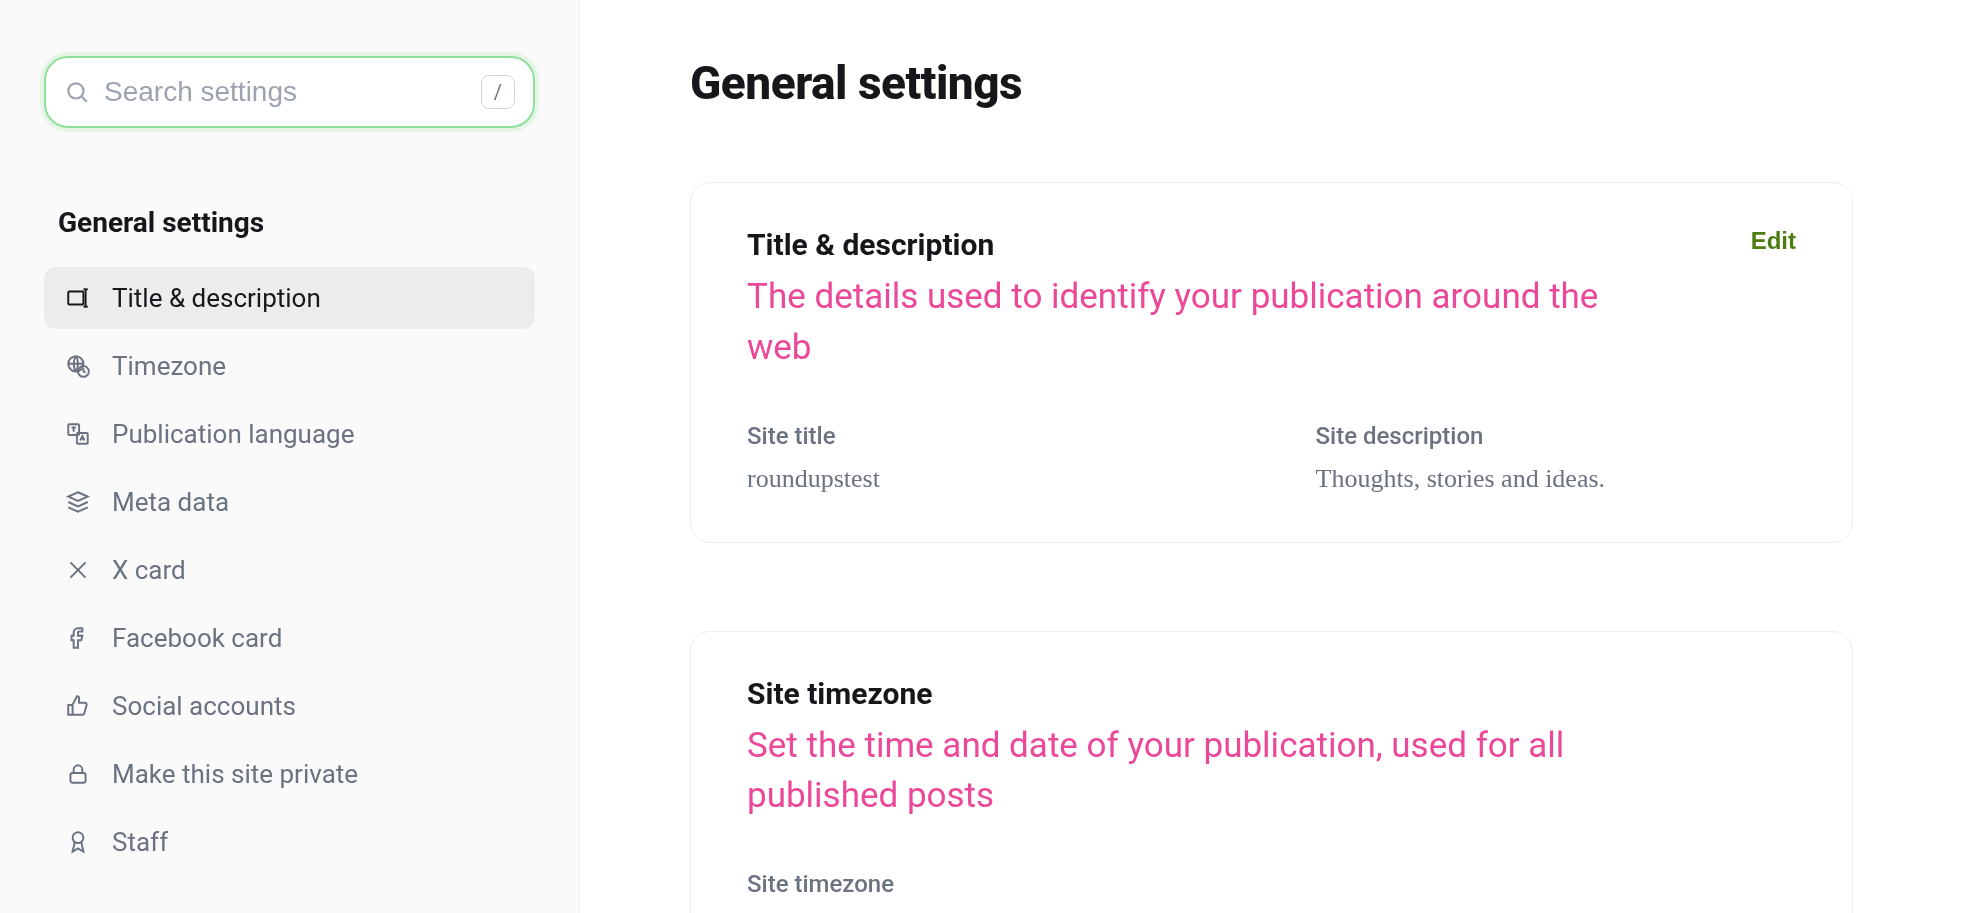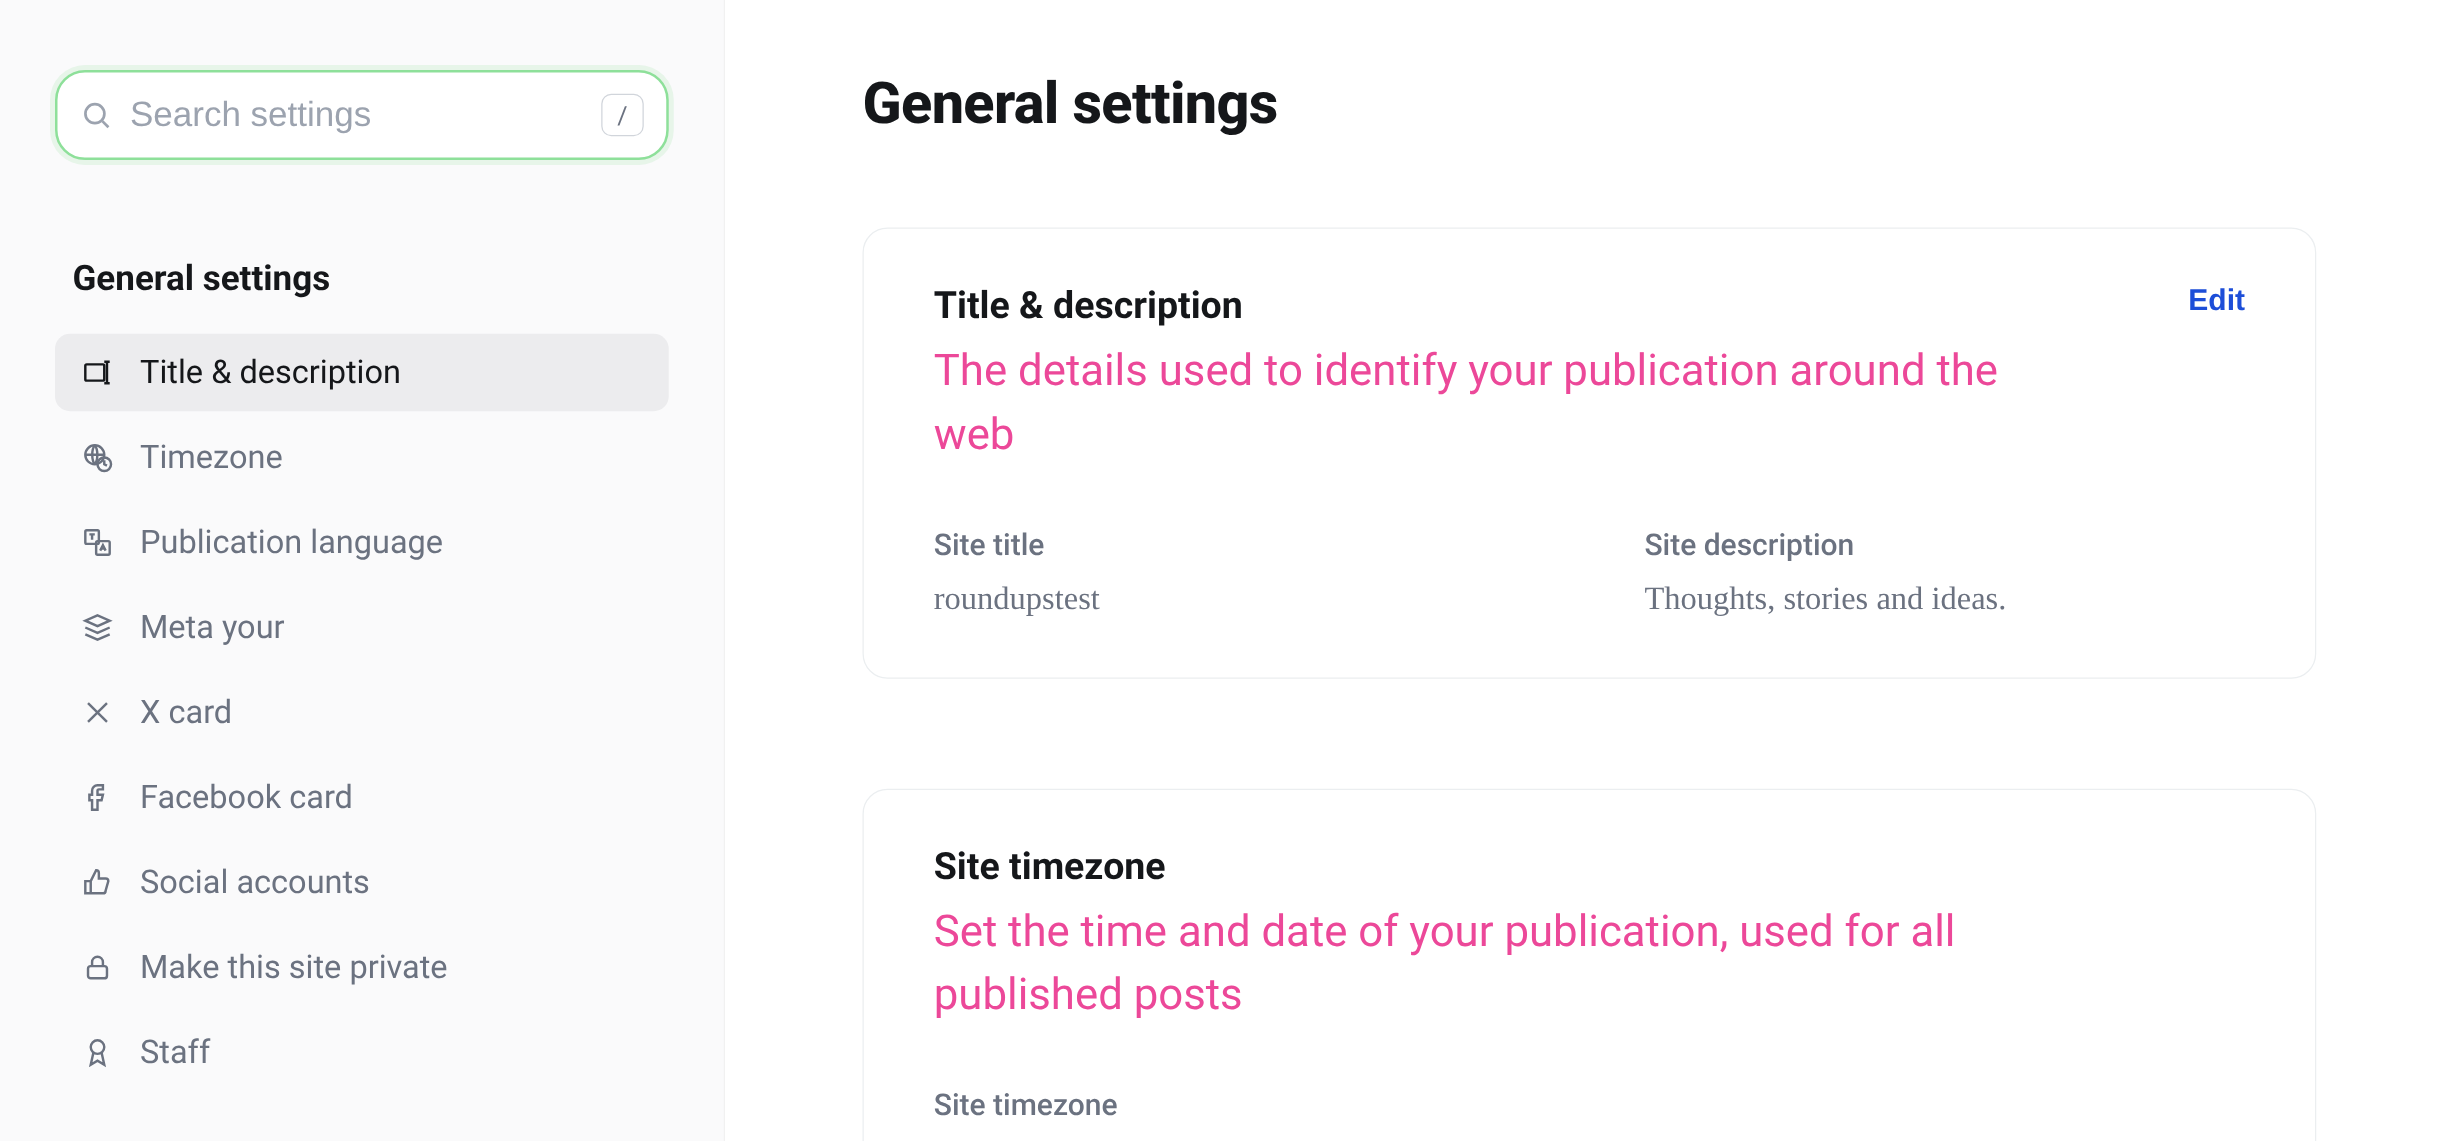--- a/index.html
+++ b/index.html
@@ -139,21 +139,21 @@
   .card-sub {
     margin-top: 10px;
     font-size: 35px;
     color: #ec4899;
     max-width: 900px;
     line-height: 1.45;
   }
   .edit-btn {
     font-size: 24px;
     font-weight: 600;
-    color: #1d4ed8;
+    color: #4d7c0f;
     background: none;
     border: none;
     cursor: pointer;
   }
   .card-body {
     margin-top: 48px;
     display: flex;
     gap: 88px;
   }
   .field { flex: 1; }
@@ -224,21 +224,21 @@
       </div>
 
       <div class="nav-item">
         <span class="icon">
           <svg viewBox="0 0 24 24">
               <path d="M12 3l9 4-9 4-9-4 9-4z"></path>
               <path d="M3 12l9 4 9-4"></path>
               <path d="M3 17l9 4 9-4"></path>
             </svg>
         </span>
-        <span>Meta your</span>
+        <span>Meta data</span>
       </div>
 
       <div class="nav-item">
         <span class="icon">
           <svg viewBox="0 0 24 24">
               <line x1="5" y1="5" x2="19" y2="19"></line>
               <line x1="19" y1="5" x2="5" y2="19"></line>
             </svg>
         </span>
         <span>X card</span>

